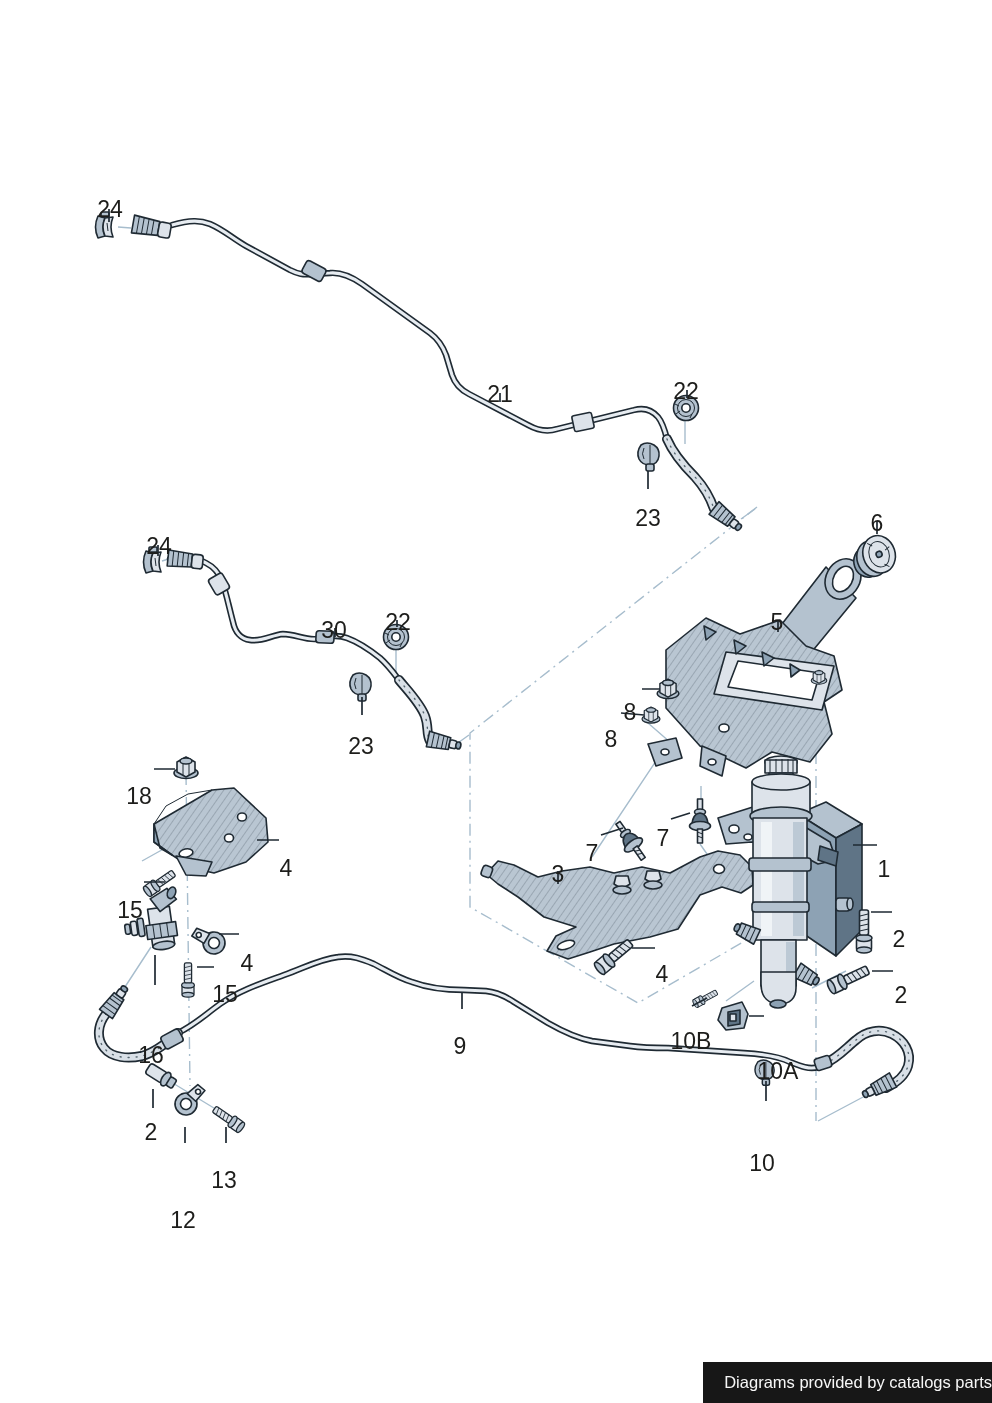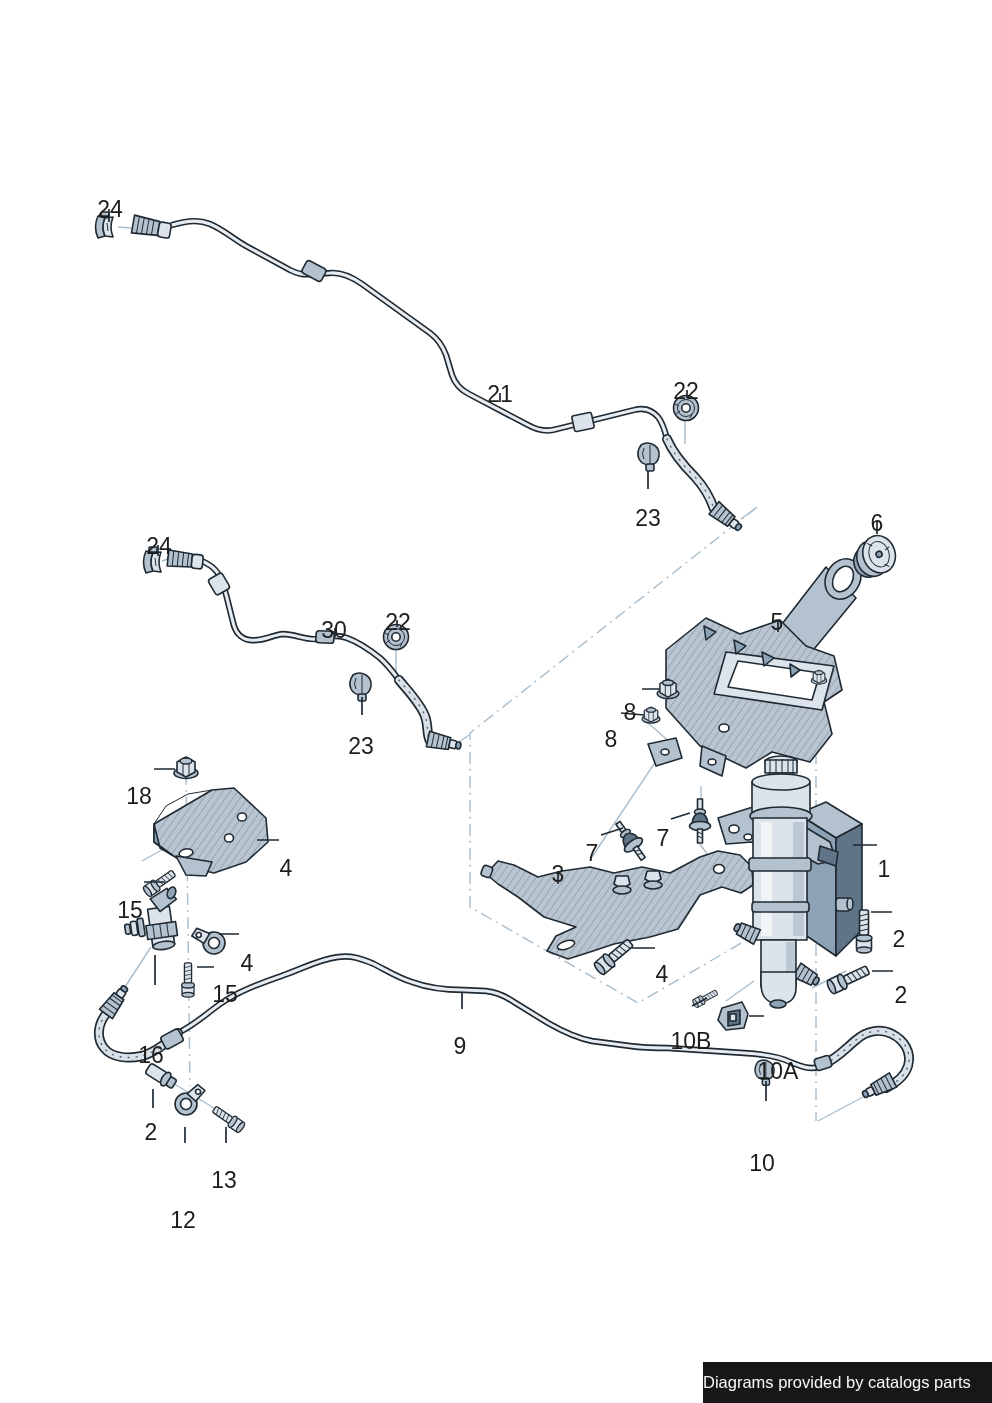--- a/index.html
+++ b/index.html
@@ -16,21 +16,21 @@
   .lt{stroke:var(--line,#1f2a33);stroke-width:1;fill:none}
   .gd{stroke:var(--guide,#a7bdcd);stroke-width:1.4;fill:none}
   .gdd{stroke:var(--guide,#a7bdcd);stroke-width:1.4;fill:none;stroke-dasharray:12 5 2 5}
   .fL{fill:#dde3ea}.fM{fill:#b4c2cf}.fD{fill:#8da2b4}.fK{fill:#5f7486}.wh{fill:#fff}
   .sK{stroke:var(--line,#1f2a33);stroke-width:1.6;stroke-linejoin:round}
   .callout-layer{position:absolute;left:0;top:12px;width:100%;height:100%;pointer-events:none;}
   .callout{position:absolute;transform:translate(-50%,-50%);font-size:23px;line-height:1;
            color:var(--label,#1d1d1b);white-space:nowrap;}
   .footer-bar{position:absolute;left:703px;top:1362px;width:289px;height:41px;
               background:var(--footer-bg,#171717);color:var(--footer-fg,#f7f7f7);
-              display:flex;align-items:center;justify-content:flex-start;font-size:16.5px;}
+              display:flex;align-items:center;justify-content:flex-end;font-size:16.5px;}
 </style>
 </head>
 <body>
 
 <div class="screen">
 
 <svg class="diagram-svg" width="992" height="1403" viewBox="0 0 992 1403">
   <defs>
     <pattern id="hatch" patternUnits="userSpaceOnUse" width="6" height="6" patternTransform="rotate(35)">
       <rect width="6" height="6" fill="#b9c6d2"></rect>

